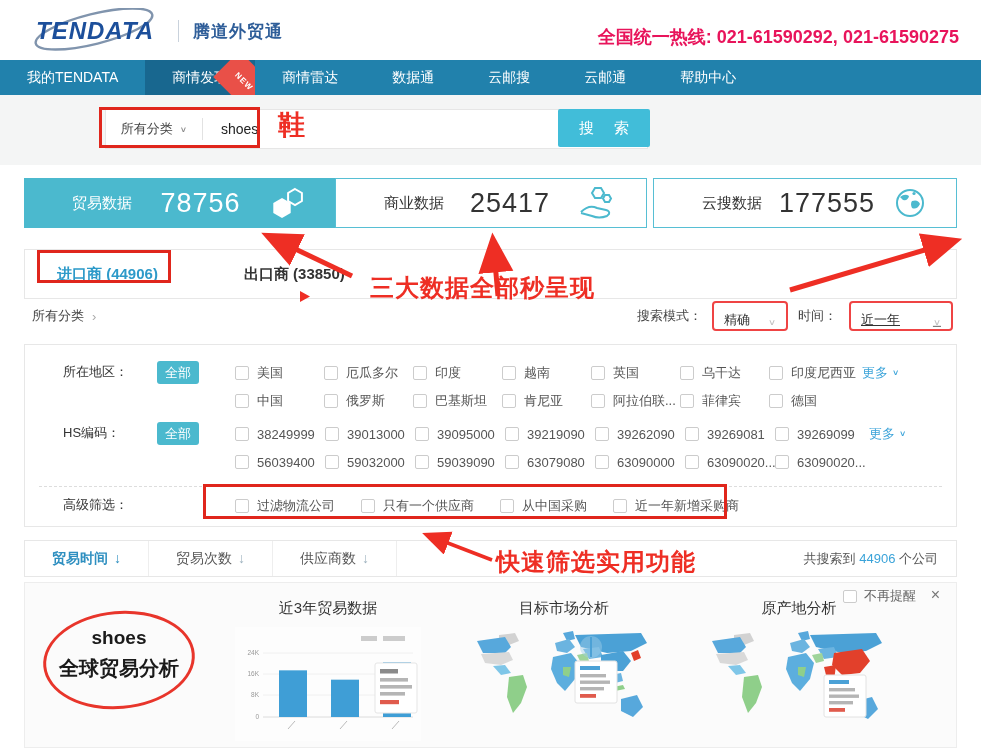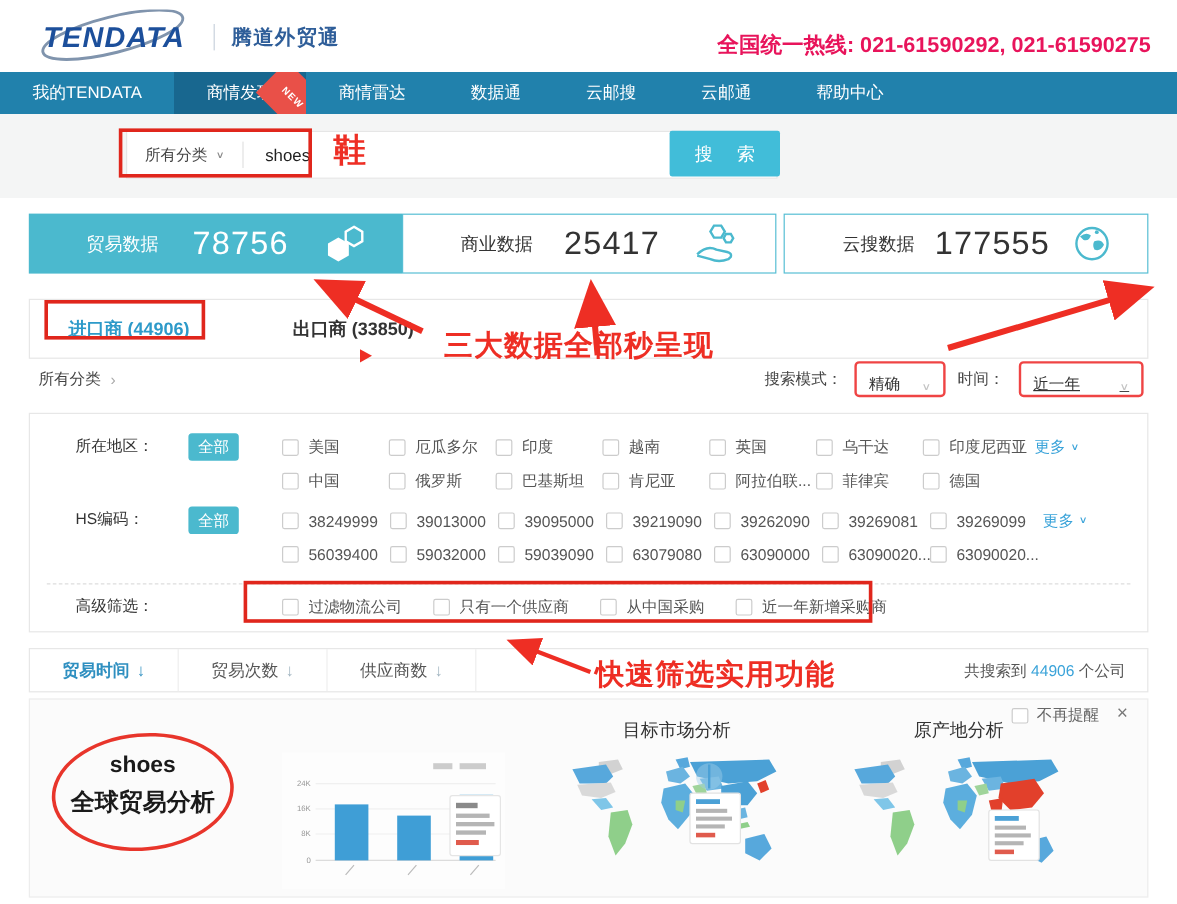--- a/index.html
+++ b/index.html
@@ -396,20 +396,21 @@
       <span>不再提醒</span>
     </label>
     <div class="ov-close">×</div>
 
     <div class="circle-border"></div>
     <div class="circle-text">
       <div class="l1">shoes</div>
       <div class="l2">全球贸易分析</div>
     </div>
 
+    <div class="ov-title t1">近3年贸易数据</div>
     <div class="ov-title t2">目标市场分析</div>
     <div class="ov-title t3">原产地分析</div>
 
     <div class="minibox b1">
       <svg width="186" height="114" viewBox="0 0 186 114">
         <rect x="0" y="0" width="186" height="114" fill="#fdfdfd"></rect>
         <rect x="126" y="9" width="16" height="5" fill="#cccccc"></rect>
         <rect x="148" y="9" width="22" height="5" fill="#cccccc"></rect>
         <line x1="28" y1="26" x2="178" y2="26" stroke="#f0f0f0"></line>
         <line x1="28" y1="47" x2="178" y2="47" stroke="#f0f0f0"></line>

